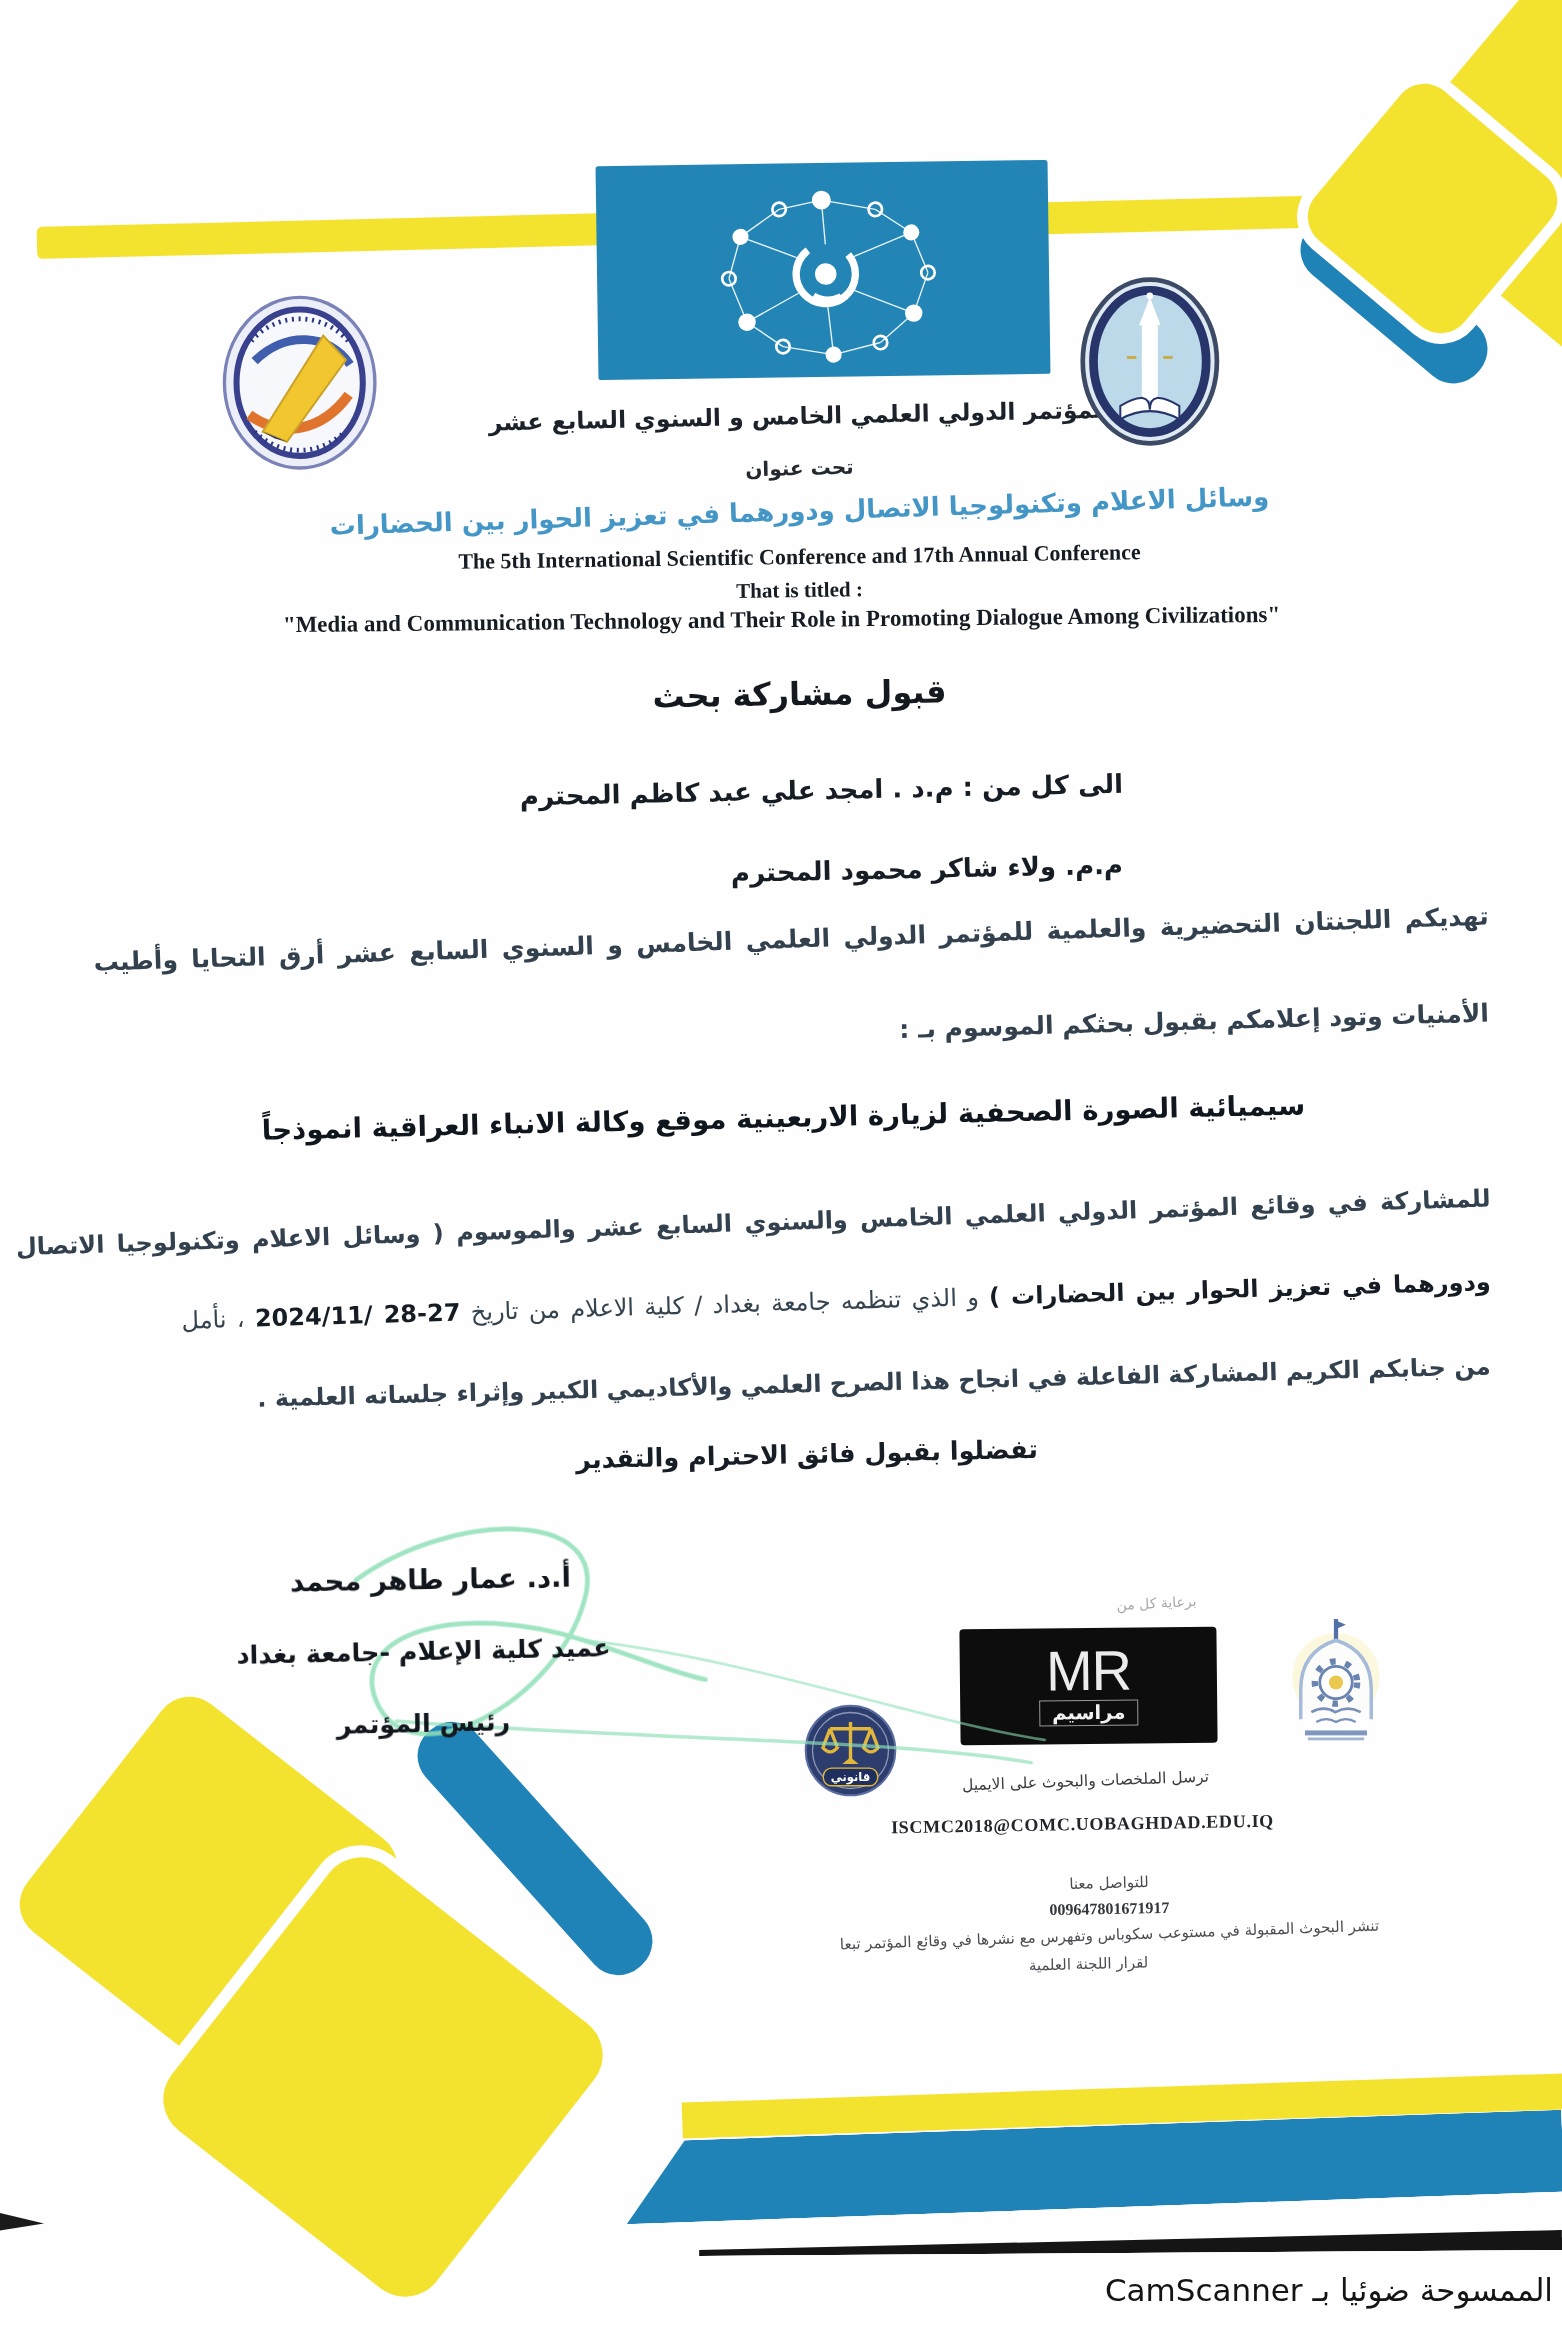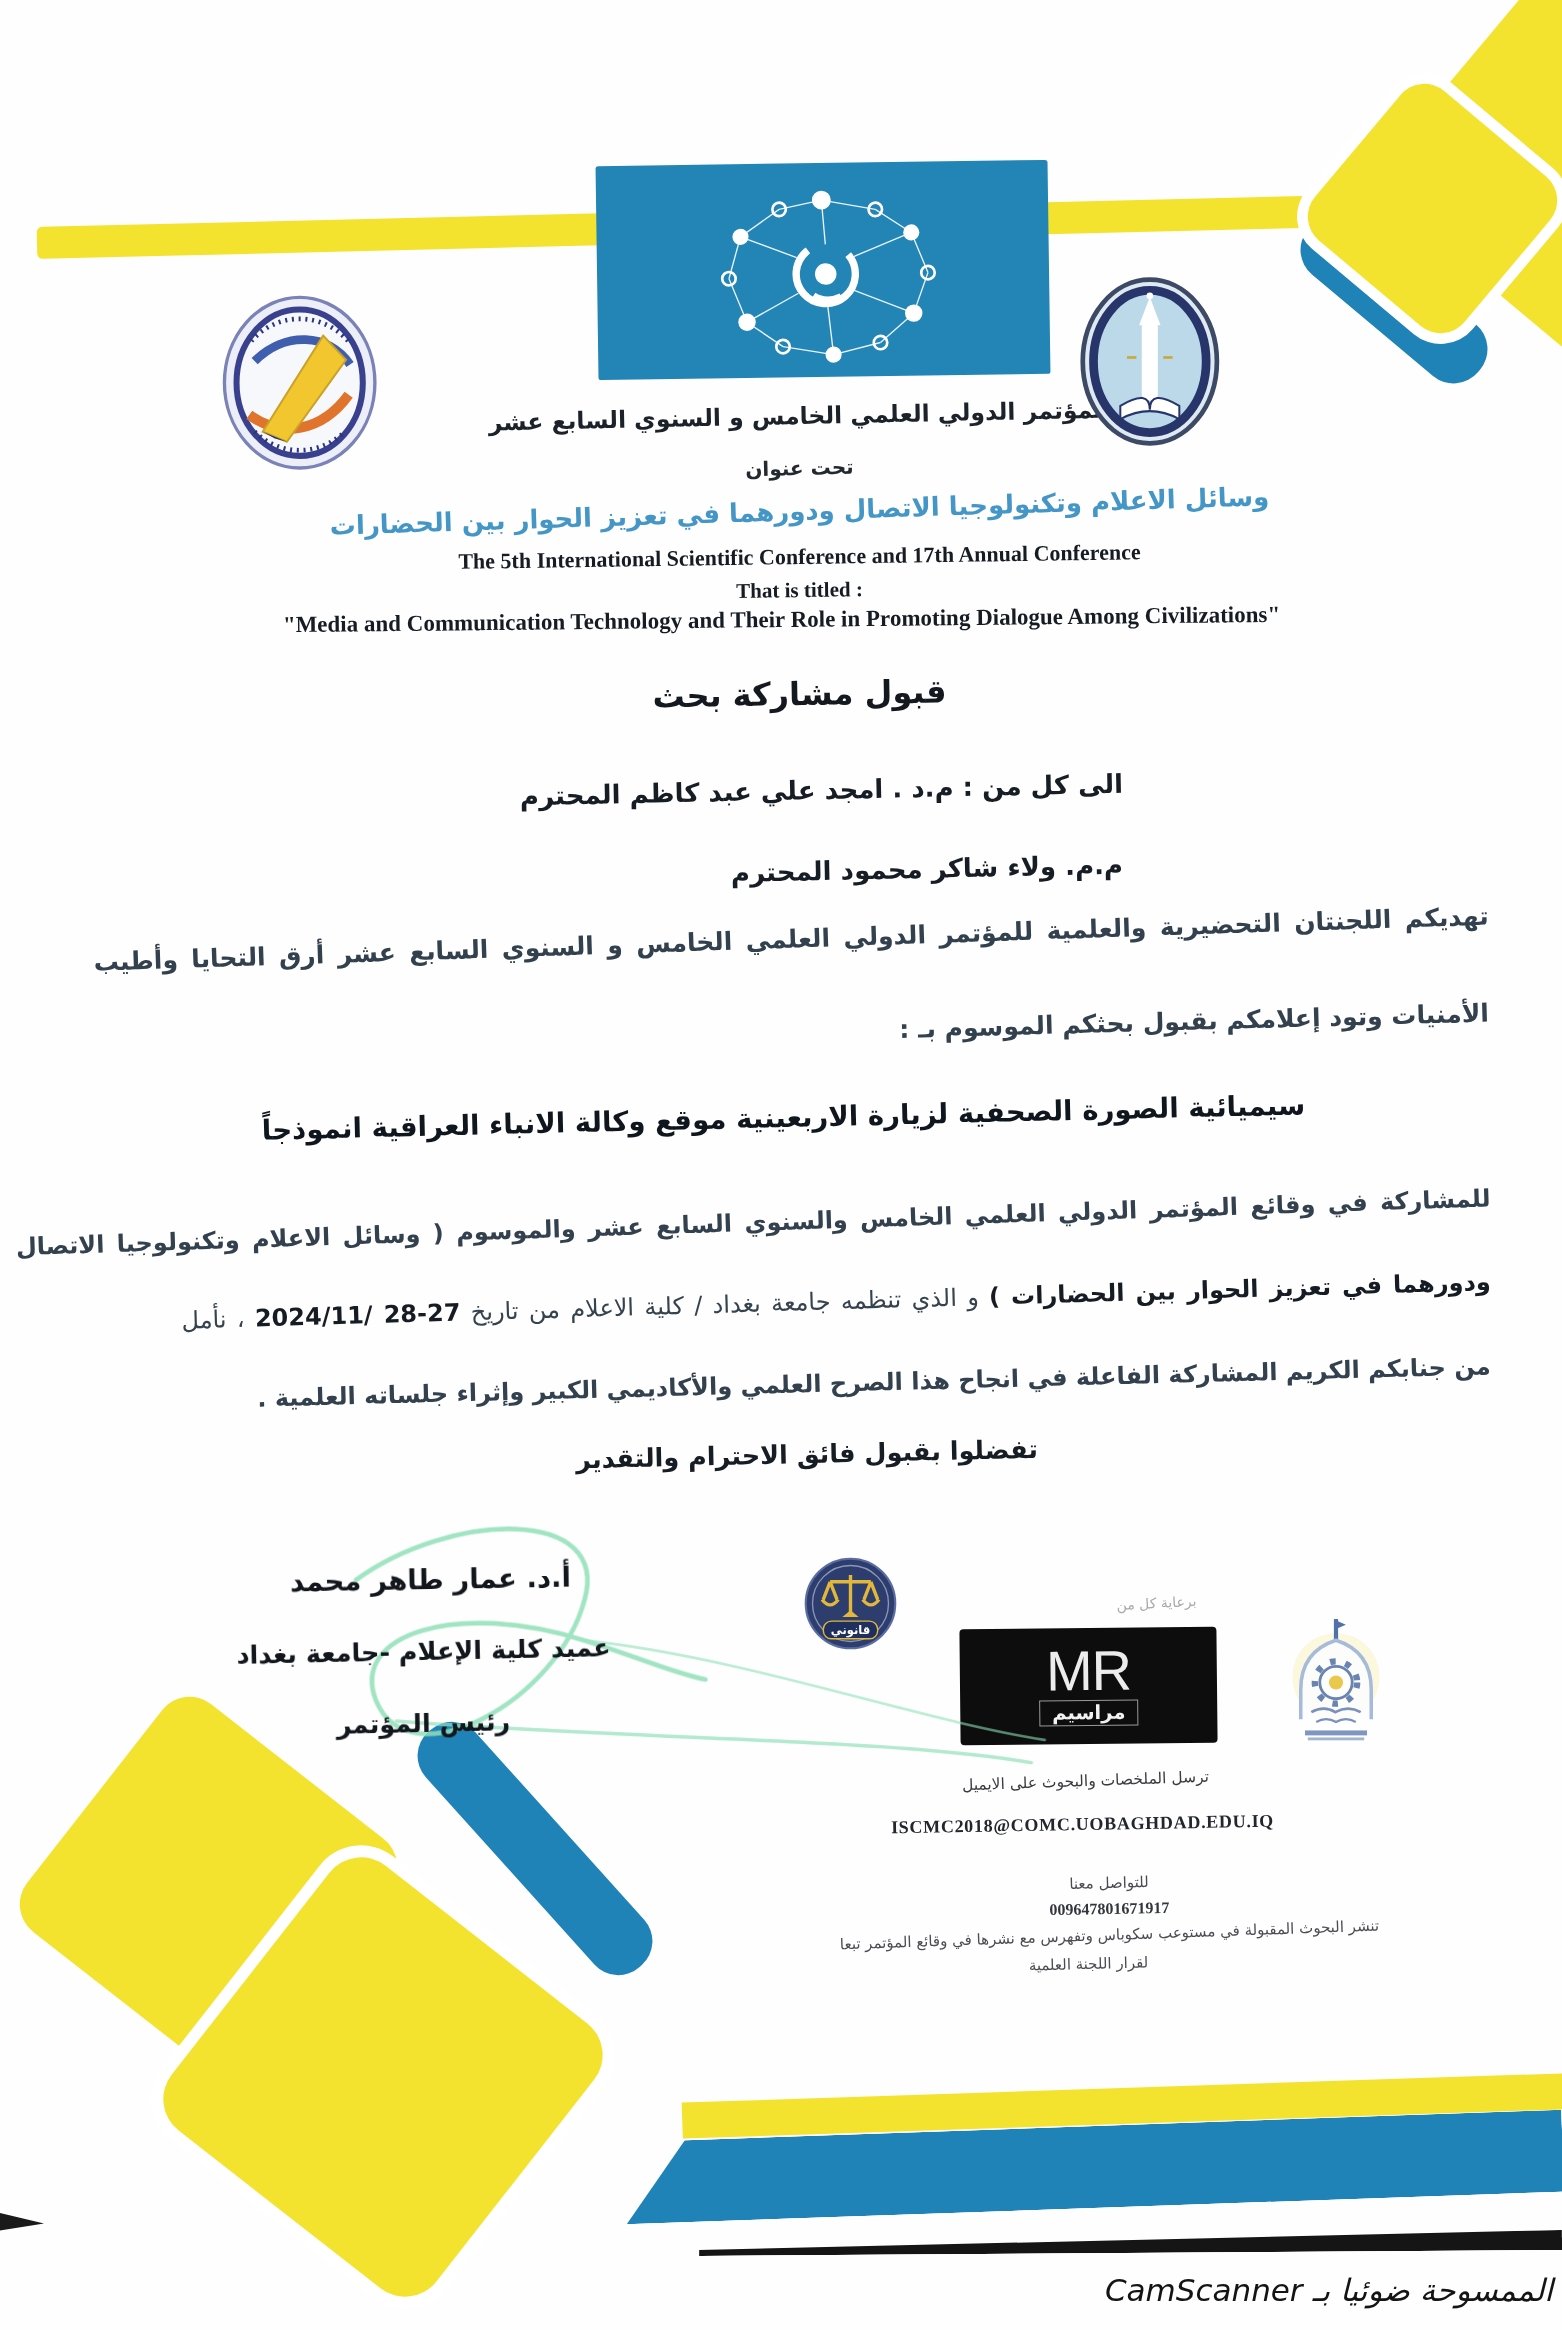--- a/index.html
+++ b/index.html
@@ -88,21 +88,21 @@
              transform:rotate(-1.2deg);z-index:10;}
   .sponsors{top:1595px;left:1049px;width:215px;font-size:14px;color:#a9a9ad;transform:rotate(-3deg);}
   .submit-note{top:1772px;left:941px;width:289px;font-size:15.5px;color:#3a3a3f;transform:rotate(-2deg);}
   .email{top:1813px;left:874px;width:417px;font-size:18px;font-weight:700;letter-spacing:0.7px;
          color:#23262c;transform:rotate(-1deg);}
   .contact{top:1874px;left:1008px;width:202px;font-size:15px;color:#4a4a50;transform:rotate(-1.5deg);}
   .phone{top:1899px;left:975px;width:269px;font-size:16px;font-weight:700;color:#33363c;
          transform:rotate(-1deg);}
   .pub1{top:1926px;left:713px;width:793px;font-size:15px;color:#4c4c52;transform:rotate(-2deg);}
   .pub2{top:1955px;left:961px;width:255px;font-size:15px;color:#4c4c52;transform:rotate(-1.5deg);}
-  .camscan{top:2271px;left:1008px;width:545px;font-size:31px;color:#141414;z-index:6;font-style:italic;}
+  .camscan{top:2271px;left:1008px;width:545px;font-size:31px;color:#141414;z-index:6;}
   .sig-svg{left:235px;top:1499px;z-index:9;}
 </style>
 </head>
 <body>
 
 <div class="page">
 
   <div class="deco band-top"></div>
   <div class="deco tr-yellow-big rot"></div>
   <div class="deco blue tr-blue-bar"></div>
@@ -216,21 +216,21 @@
       <path d="M 520,210 C 760,235 1020,330 1205,358" stroke-width="4" opacity="0.7"></path>
     </g>
   </svg>
 
   <div class="t ar center signer-name">أ.د. عمار طاهر محمد</div>
   <div class="t ar center signer-t1">عميد كلية الإعلام -جامعة بغداد</div>
   <div class="t ar center signer-t2">رئيس المؤتمر</div>
 
   <div class="t ar center sponsors">برعاية كل من</div>
 
-  <div class="abs" style="left:803px;top:1556px;z-index:5;">
+  <div class="abs" style="left:803px;top:1703px;z-index:5;">
     <svg width="95" height="95" viewBox="0 0 140 140">
       <circle cx="70" cy="70" r="66" fill="#2d3e6e" stroke="#5a6ca0" stroke-width="3"></circle>
       <circle cx="70" cy="70" r="56" fill="none" stroke="#c9d2ea" stroke-width="2" opacity="0.6"></circle>
       <g stroke="#e3b83a" stroke-width="5" fill="none">
         <line x1="70" y1="28" x2="70" y2="88"></line>
         <line x1="40" y1="38" x2="100" y2="38"></line>
         <path d="M 40,38 L 30,64 M 40,38 L 50,64 M 28,64 Q 40,80 52,64"></path>
         <path d="M 100,38 L 90,64 M 100,38 L 110,64 M 88,64 Q 100,80 112,64"></path>
       </g>
       <path d="M 58,90 L 82,90 L 70,80 Z" fill="#e3b83a"></path>

